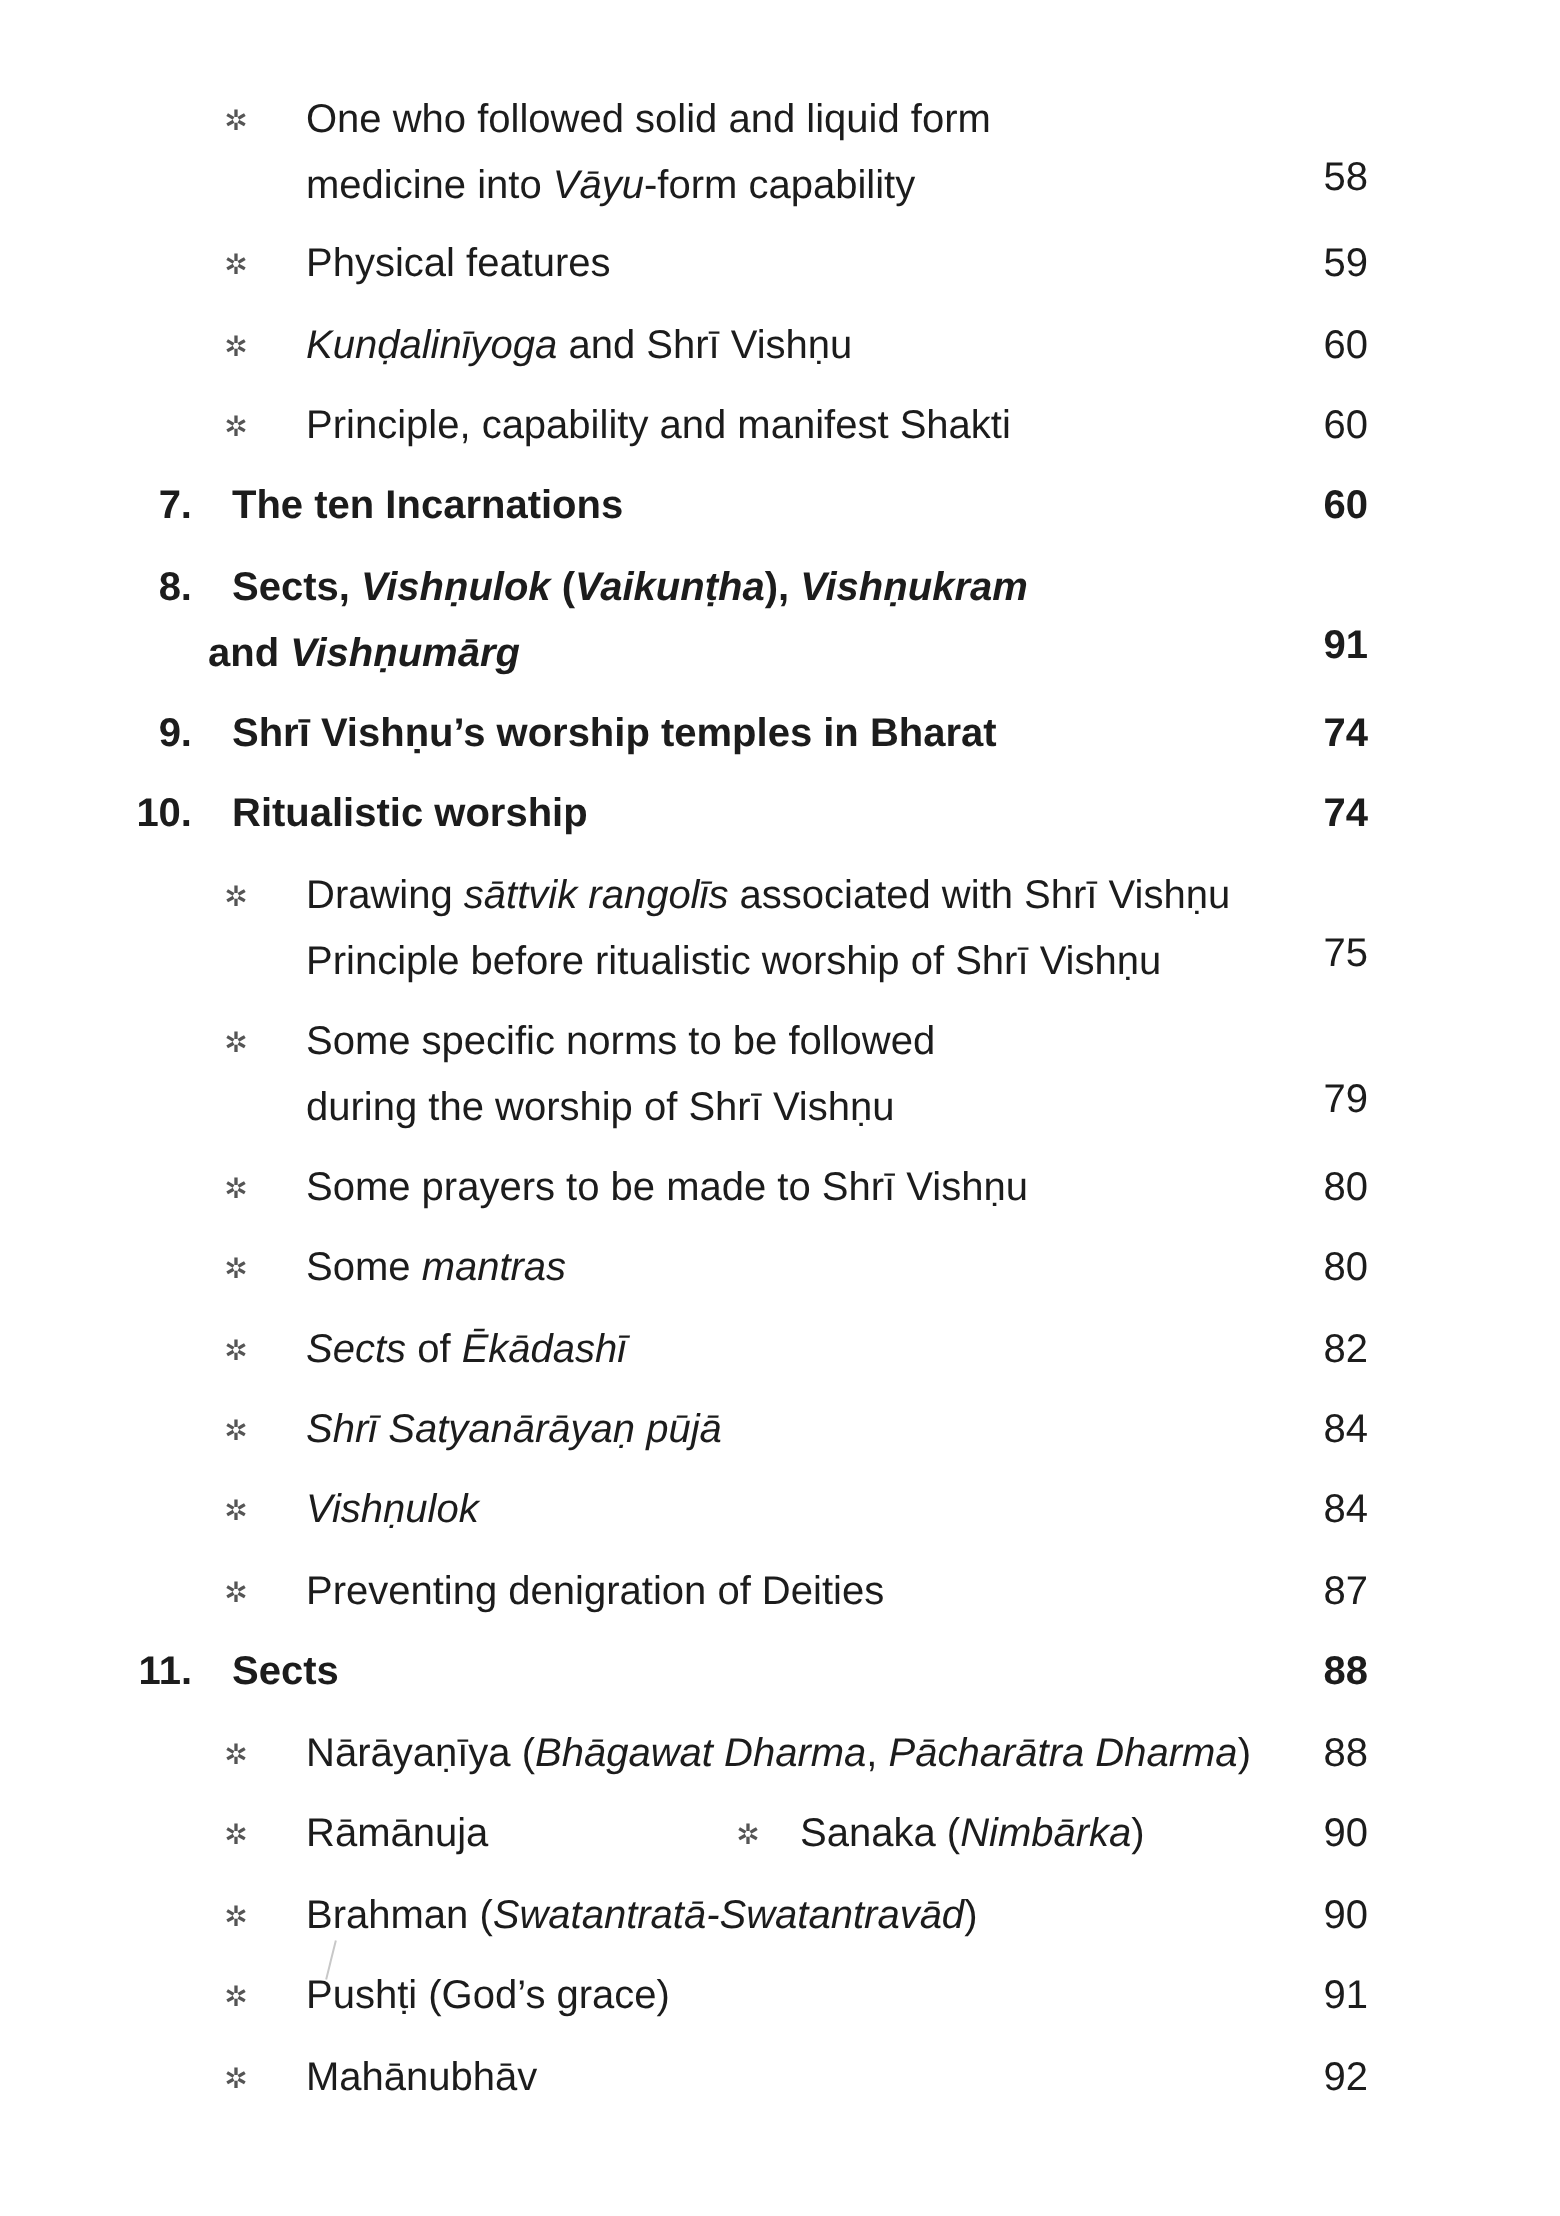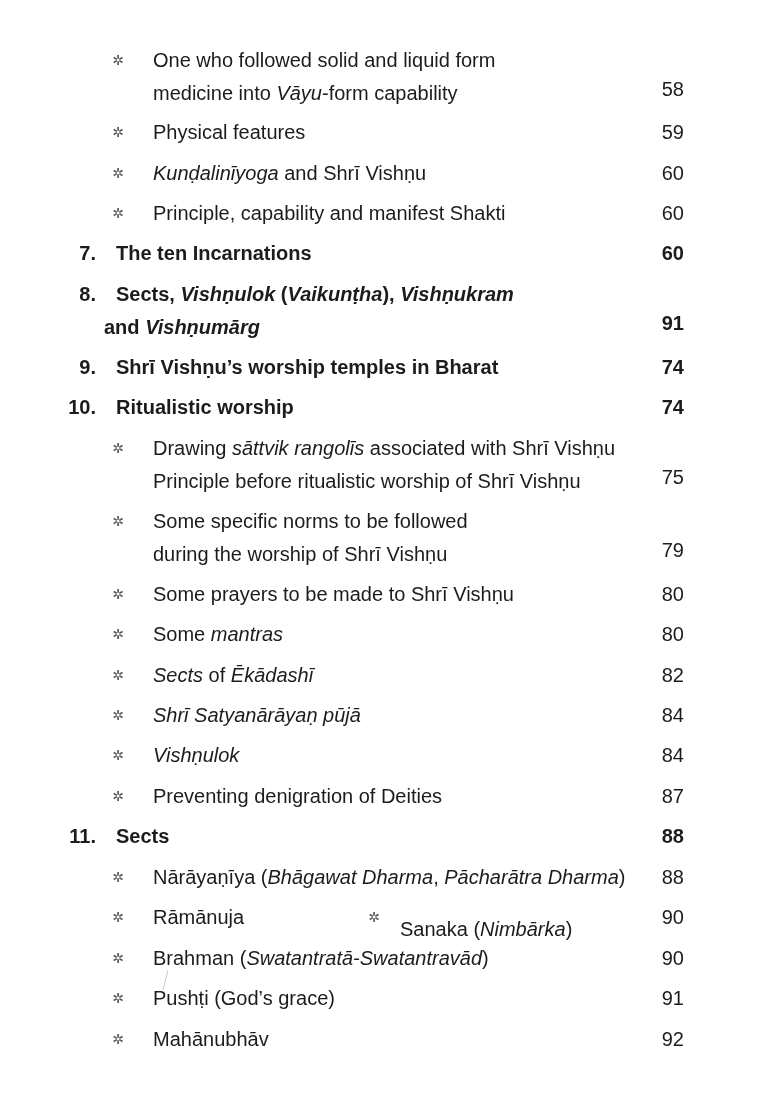--- a/index.html
+++ b/index.html
@@ -53,21 +53,20 @@
     }
     .title {
       position: absolute;
       left: 153px;
       white-space: nowrap;
     }
     .title2 {
       position: absolute;
       left: 400px;
       white-space: nowrap;
-      margin-top: 12px;
     }
     .heading .title {
       left: 116px;
       font-weight: bold;
     }
     .page {
       position: absolute;
       right: 96px;
       text-align: right;
       white-space: nowrap;

